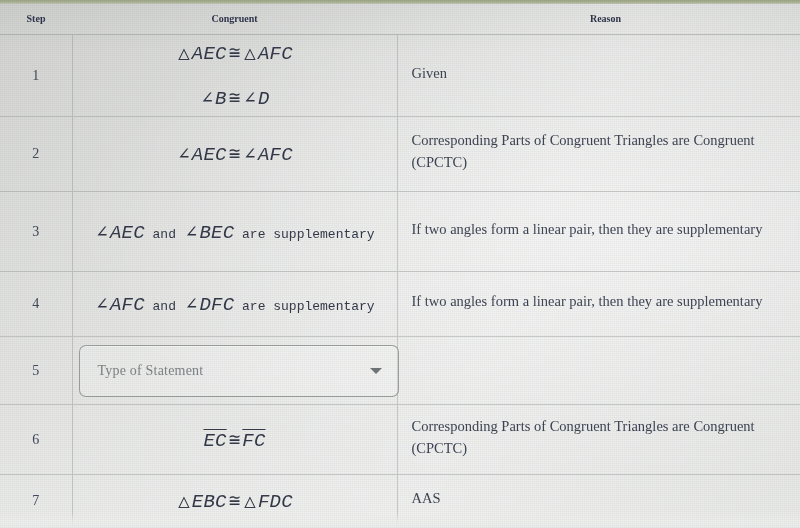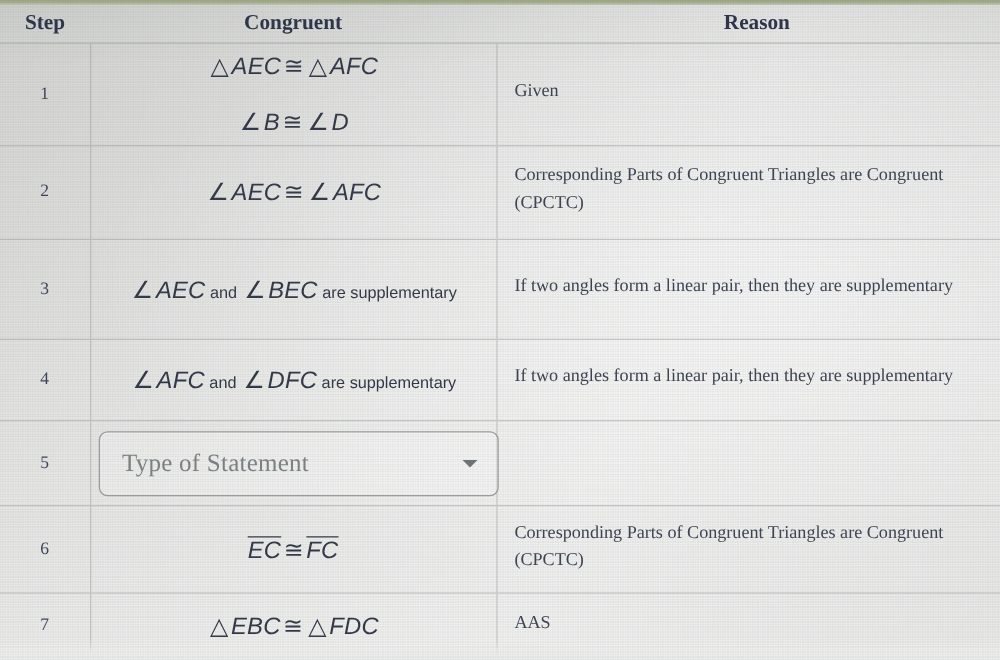--- a/index.html
+++ b/index.html
@@ -59,21 +59,21 @@
     z-index: 10;
   }
 
   col.c-step { width: 72px; }
   col.c-stmt { width: 325px; }
   col.c-reason { width: 403px; }
 
   thead th {
     font-family: "Liberation Serif", serif;
     font-weight: bold;
-    font-size: 17px;
+    font-size: 10px;
     color: #2b3147;
     padding: 2px 0 4px 0;
     height: 24px;
     vertical-align: middle;
     border-bottom: 1px solid rgba(150,154,152,0.55);
     background: rgba(255,255,255,0.05);
   }
   th.h-step { text-align: center; }
   th.h-stmt { text-align: center; }
   th.h-reason { text-align: center; padding-left: 14px; }
@@ -105,21 +105,21 @@
     text-align: left;
     color: #3a4050;
     font-family: "Liberation Serif", serif;
     font-size: 14.5px;
     line-height: 1.5;
     padding: 0 12px 4px 14px;
   }
 
   
   .math {
-    font-family: Liberation Sans, sans-serif;
+    font-family: Liberation Mono, monospace;
     font-style: italic;
     font-size: 19px;
     letter-spacing: 0.2px;
     white-space: nowrap;
   }
   .math .sym { font-style: normal; padding: 0 2px; }
   .math .word {
     font-style: normal;
     font-size: 13px;
     letter-spacing: 0;
@@ -141,21 +141,21 @@
     border-radius: 7px;
     background: rgba(255,255,255,0.22);
     box-shadow: inset 0 1px 0 rgba(255,255,255,0.45);
   }
   .select-label {
     position: absolute;
     left: 18px;
     top: 50%;
     transform: translateY(-50%);
     font-family: "Liberation Serif", serif;
-    font-size: 20px;
+    font-size: 14px;
     color: #7c8083;
     letter-spacing: 0.2px;
   }
   .caret {
     position: absolute;
     right: 16px;
     top: 50%;
     transform: translateY(-50%);
     width: 0; height: 0;
     border-left: 6px solid transparent;

